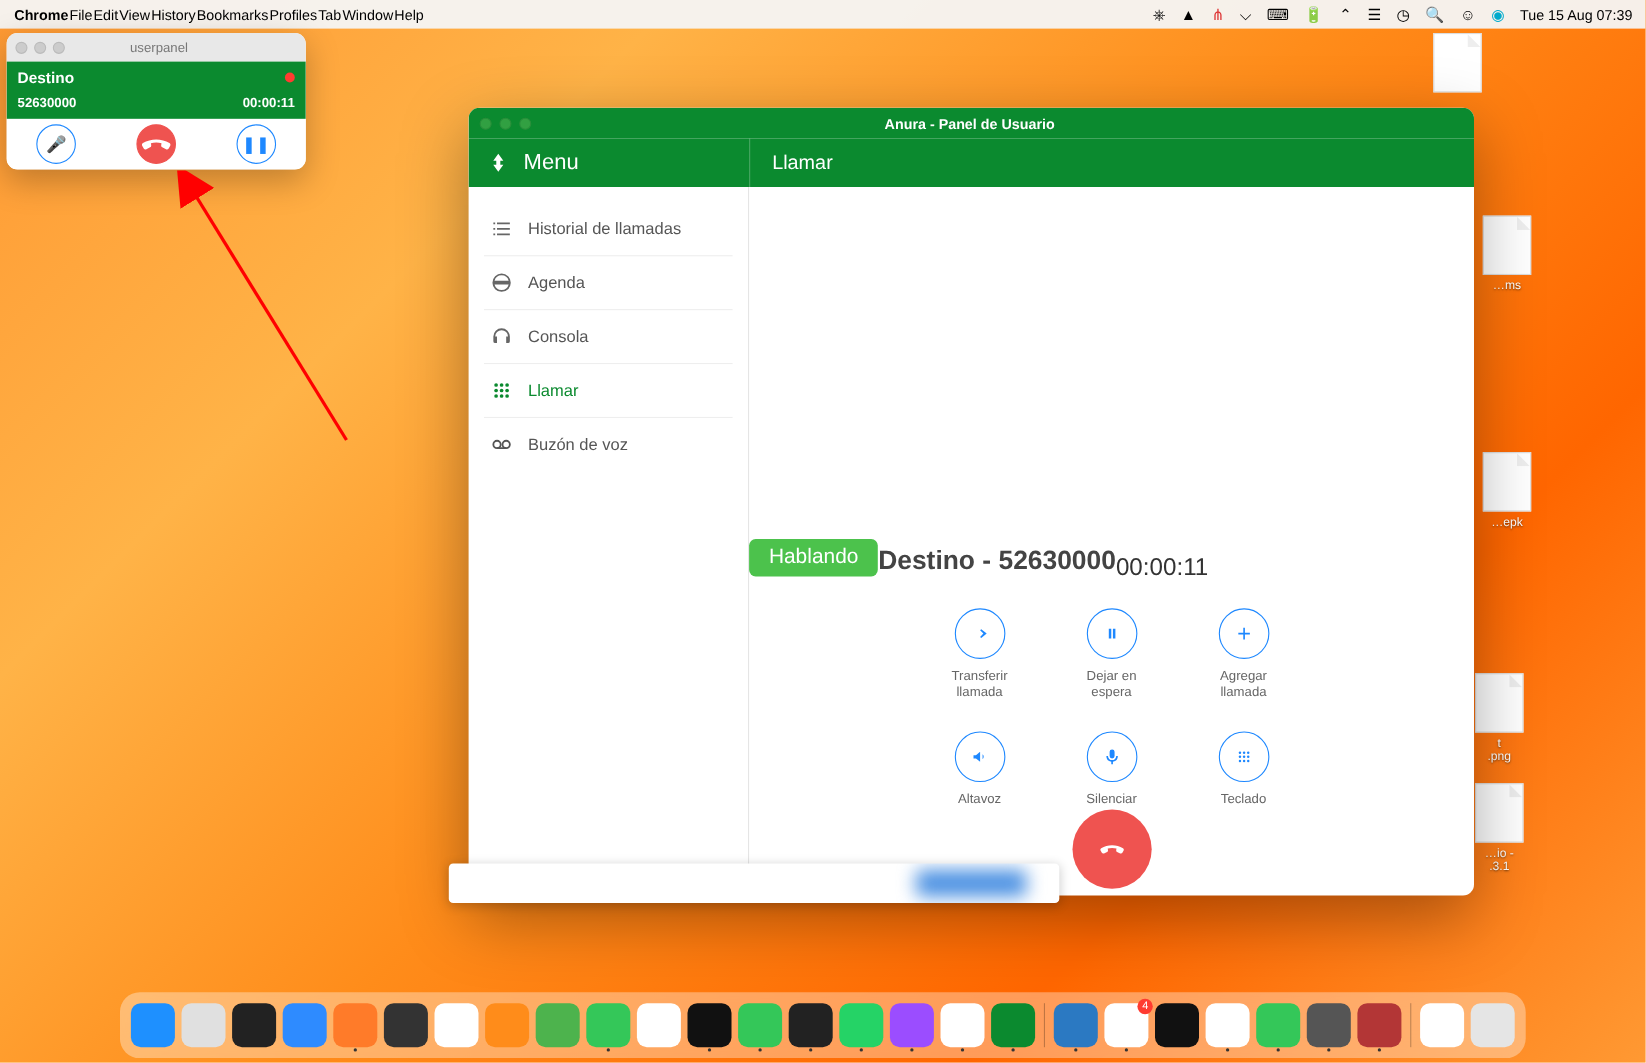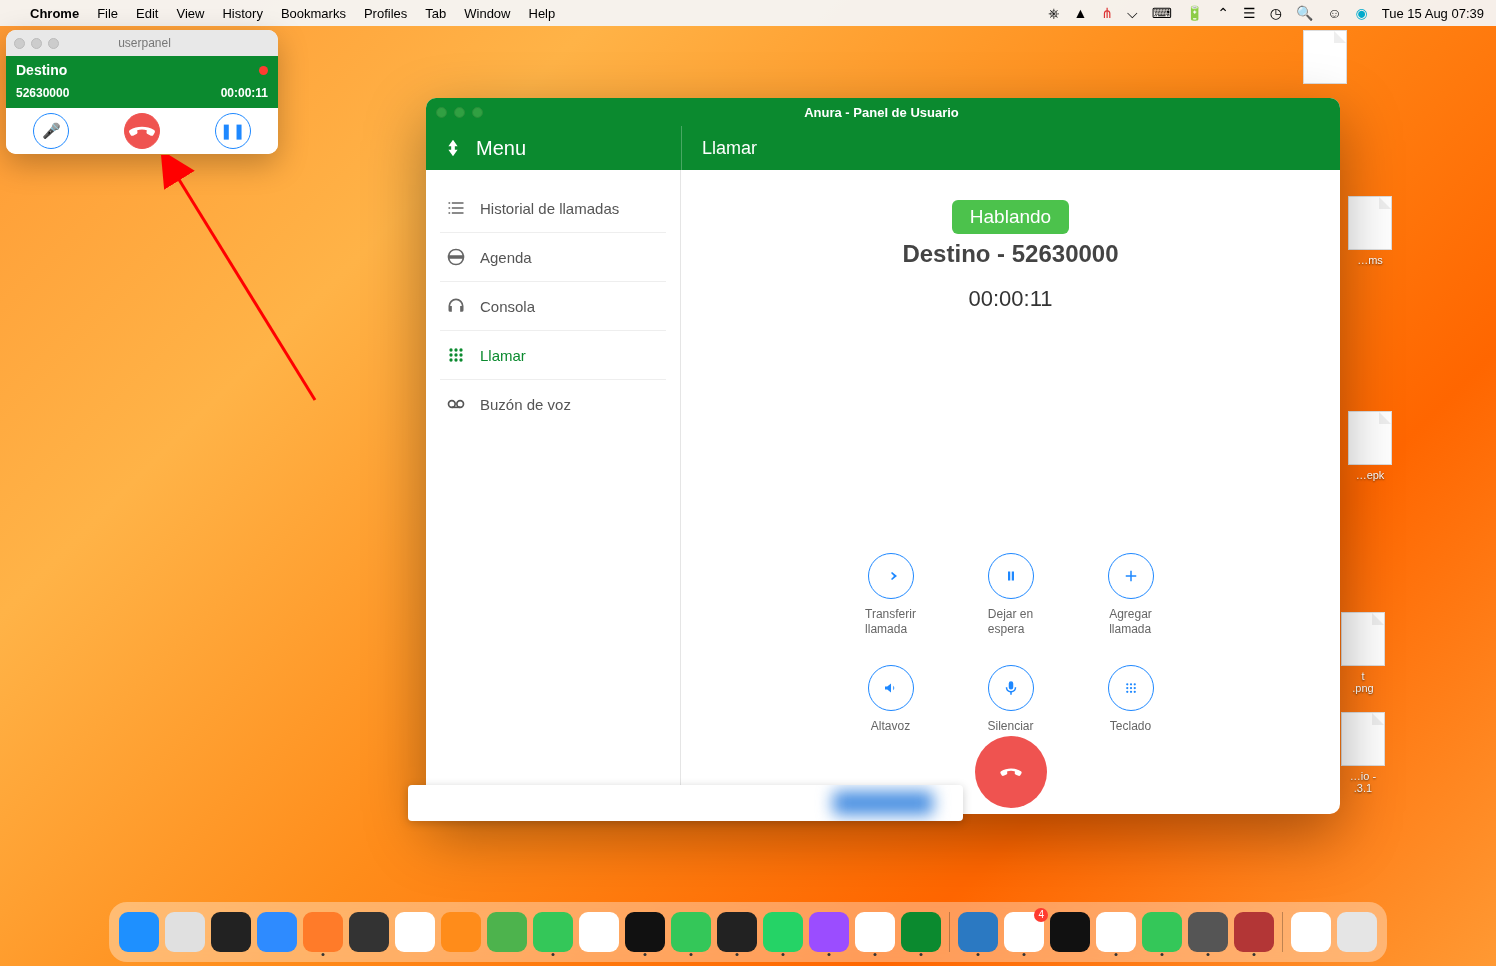--- a/index.html
+++ b/index.html
@@ -1,20 +1,20 @@
 <!DOCTYPE html>
 <html><head>
 <meta charset="utf-8">
 <style>
 * { margin: 0; padding: 0; box-sizing: border-box; font-family: -apple-system, BlinkMacSystemFont, "Helvetica Neue", sans-serif; }
 body { width: 1496px; height: 966px; overflow: hidden; background: linear-gradient(135deg, #ff9933 0%, #ffb347 25%, #ff8c1a 50%, #ff6600 75%, #ff9933 100%); position: relative; }
 
 
 .menubar { position: absolute; top: 0; left: 0; right: 0; height: 26px; background: rgba(245,245,245,0.95); display: flex; align-items: center; padding: 0 12px; font-size: 13px; color: #000; }
-.menubar-left { display: flex; gap: 18px; align-items: flex-end; }
+.menubar-left { display: flex; gap: 1px; align-items: flex-end; }
 .menubar-left .apple { font-size: 16px; }
 .menubar-left .app-name { font-weight: 700; }
 .menubar-right { margin-left: auto; display: flex; gap: 14px; align-items: center; }
 .menubar-right .icon { font-size: 14px; }
 .menubar-right .clock { font-size: 13px; }
 
 
 .mini-window { position: absolute; top: 30px; left: 6px; width: 272px; border-radius: 10px; overflow: hidden; box-shadow: 0 10px 30px rgba(0,0,0,0.25); background: #fff; }
 .mini-titlebar { height: 26px; background: #e8e8e8; display: flex; align-items: center; padding: 0 8px; font-size: 12px; color: #777; justify-content: flex-end; }
 .mini-titlebar .traffic { display: flex; gap: 6px; }
@@ -48,30 +48,30 @@
 .logo-icon { width: 22px; height: 22px; }
 
 .app-body { flex: 1; display: flex; }
 .sidebar { width: 255px; border-right: 1px solid #e5e5e5; padding: 14px; }
 .side-item { display: flex; align-items: center; gap: 14px; padding: 14px 6px; border-bottom: 1px solid #eee; color: #555; font-size: 15px; cursor: pointer; }
 .side-item:last-child { border-bottom: none; }
 .side-item svg { width: 20px; height: 20px; fill: #666; flex-shrink: 0; }
 .side-item.active { color: #0b8a2f; }
 .side-item.active svg { fill: #0b8a2f; }
 
-.call-area { flex: 1; display: flex; flex-direction: column; align-items: center; padding-top: 30px; position: relative; }
+.call-area { flex: 1; display: flex; align-items: center; padding-top: 30px; position: relative; }
 .status-pill { background: #4cc24c; color: #fff; padding: 6px 18px; border-radius: 6px; font-size: 19px; font-weight: 500; }
 .call-title { margin-top: 6px; font-size: 24px; font-weight: 700; color: #444; }
 .call-timer { margin-top: 18px; font-size: 22px; color: #333; }
 
 .action-grid { position: absolute; bottom: 80px; left: 50%; transform: translateX(-50%); display: grid; grid-template-columns: repeat(3, 84px); gap: 28px 36px; justify-items: center; }
 .action-cell { display: flex; flex-direction: column; align-items: center; gap: 8px; cursor: pointer; }
 .action-circle { width: 46px; height: 46px; border-radius: 50%; border: 1.5px solid #1e88ff; display: flex; align-items: center; justify-content: center; color: #1e88ff; }
 .action-circle svg { width: 18px; height: 18px; fill: #1e88ff; }
-.action-label { font-size: 12px; color: #666; text-align: left; line-height: 1.25; white-space: pre-line; }
+.action-label { font-size: 12px; color: #666; text-align: center; line-height: 1.25; white-space: pre-line; }
 .hangup-big { position: absolute; bottom: 6px; left: 50%; transform: translateX(-50%); width: 72px; height: 72px; border-radius: 50%; background: #ef5350; display: flex; align-items: center; justify-content: center; cursor: pointer; }
 .hangup-big svg { width: 28px; height: 28px; fill: #fff; }
 
 
 .blur-bar { position: absolute; left: 408px; top: 785px; width: 555px; height: 36px; background: #fff; border-radius: 4px; box-shadow: 0 2px 10px rgba(0,0,0,0.2); overflow: hidden; }
 .blur-seg { position: absolute; right: 30px; top: 6px; width: 100px; height: 24px; background: #4a90e2; filter: blur(8px); border-radius: 4px; }
 
 
 .dock { position: absolute; bottom: 4px; left: 50%; transform: translateX(-50%); height: 60px; background: rgba(255,255,255,0.35); border-radius: 18px; padding: 6px 10px; display: flex; align-items: center; gap: 6px; backdrop-filter: blur(10px); }
 .dock-icon { width: 40px; height: 40px; border-radius: 9px; background: #888; position: relative; cursor: pointer; }

